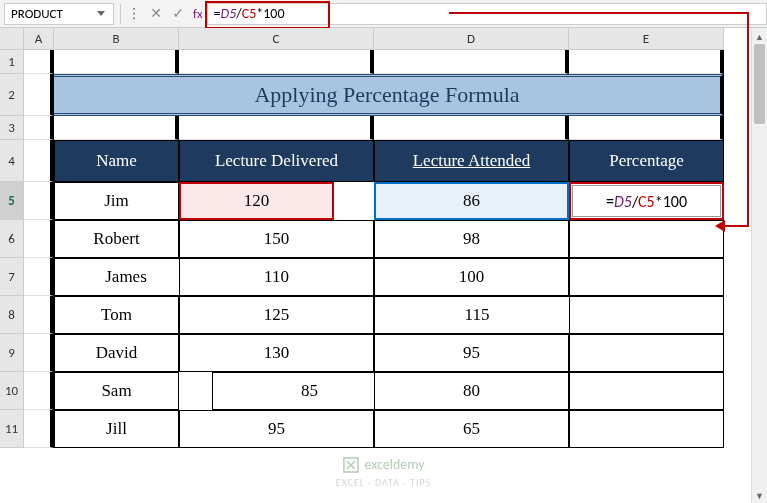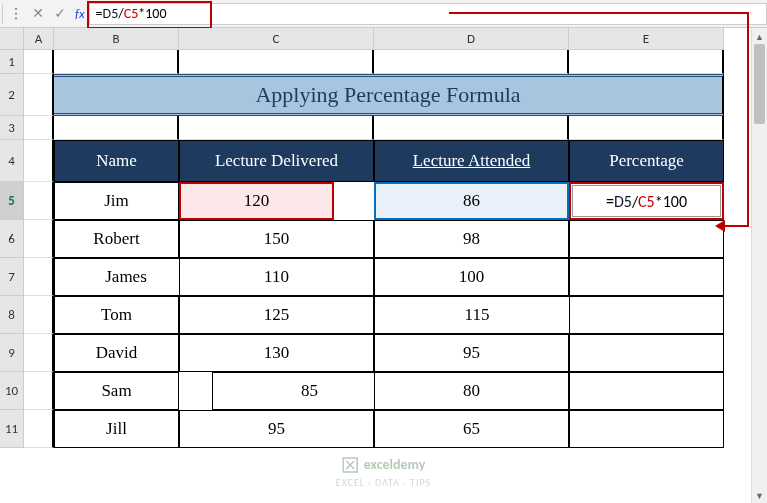--- a/index.html
+++ b/index.html
@@ -47,23 +47,22 @@
       height: 22px;
       display: flex;
       align-items: center;
       justify-content: center;
       color: #666;
       font-size: 14px;
     }
     .fb-icon.cancel { color: #888; }
     .fb-icon.enter { color: #888; }
     .fx-icon {
-      font-style: italic;
       font-size: 13px;
-      color: #1d4ed8;
+      color: #701a75;
       margin: 0 4px;
     }
     .formula-input {
       flex: 1;
       height: 22px;
       background: #fff;
       border: 1px solid #ccc;
       padding: 0 6px;
       display: flex;
       align-items: center;
@@ -73,21 +72,21 @@
     .formula-highlight {
       position: absolute;
       border: 2px solid #c00000;
       top: -3px;
       left: -3px;
       width: 125px;
       height: 28px;
       pointer-events: none;
     }
     .formula-text { display: inline; }
-    .ref-d5 { color: #0f172a; }
+    .ref-d5 { color: #701a75; font-style: italic; }
     .ref-c5 { color: #c00000; }
     .sheet-area {
       display: flex;
       height: calc(100% - 28px);
     }
     .corner-cell {
       width: 24px;
       height: 22px;
       background: #e6e6e6;
       border-right: 1px solid #ccc;
@@ -126,21 +125,21 @@
       font-weight: 600;
     }
     .grid {
       position: relative;
     }
     .cells {
       position: relative;
     }
     .cell {
       position: absolute;
-      border-right: 2px solid #000000;
+      border-right: 4px solid #000000;
       border-bottom: 1px solid #e0e0e0;
       display: flex;
       align-items: center;
       justify-content: center;
       font-size: 16px;
     }
     .title-cell {
       background: #a8c4de;
       border-top: 3px double #264d73;
       border-bottom: 3px double #264d73;
@@ -194,21 +193,20 @@
       position: absolute;
       bottom: 30px;
       left: 50%;
       transform: translateX(-50%);
       display: flex;
       align-items: center;
       gap: 6px;
       opacity: 0.4;
       font-size: 14px;
       color: #4a7a4a;
-      font-weight: bold;
     }
     .watermark-sub {
       position: absolute;
       bottom: 14px;
       left: 50%;
       transform: translateX(-50%);
       opacity: 0.35;
       font-size: 10px;
       color: #888;
       letter-spacing: 1px;
@@ -251,20 +249,28 @@
       flex-direction: column;
     }
     .top-row {
       display: flex;
     }
   </style>
 </head>
 <body>
 
 <div class="formula-bar">
+  <div class="name-box">
+    <span>PRODUCT</span>
+    <span class="name-box-dropdown">
+      <svg width="8" height="5" viewBox="0 0 8 5">
+          <path d="M0 0 L4 5 L8 0 Z" fill="#666"></path>
+        </svg>
+    </span>
+  </div>
   <div class="fb-separator"></div>
   <div class="fb-icon">⋮</div>
   <div class="fb-icon cancel">✕</div>
   <div class="fb-icon enter">✓</div>
   <div class="fx-icon">fx</div>
   <div class="formula-input">
     <div class="formula-highlight"></div>
     <span class="formula-text">=</span>
       <span class="formula-text ref-d5">D5</span>
       <span class="formula-text">/</span>

